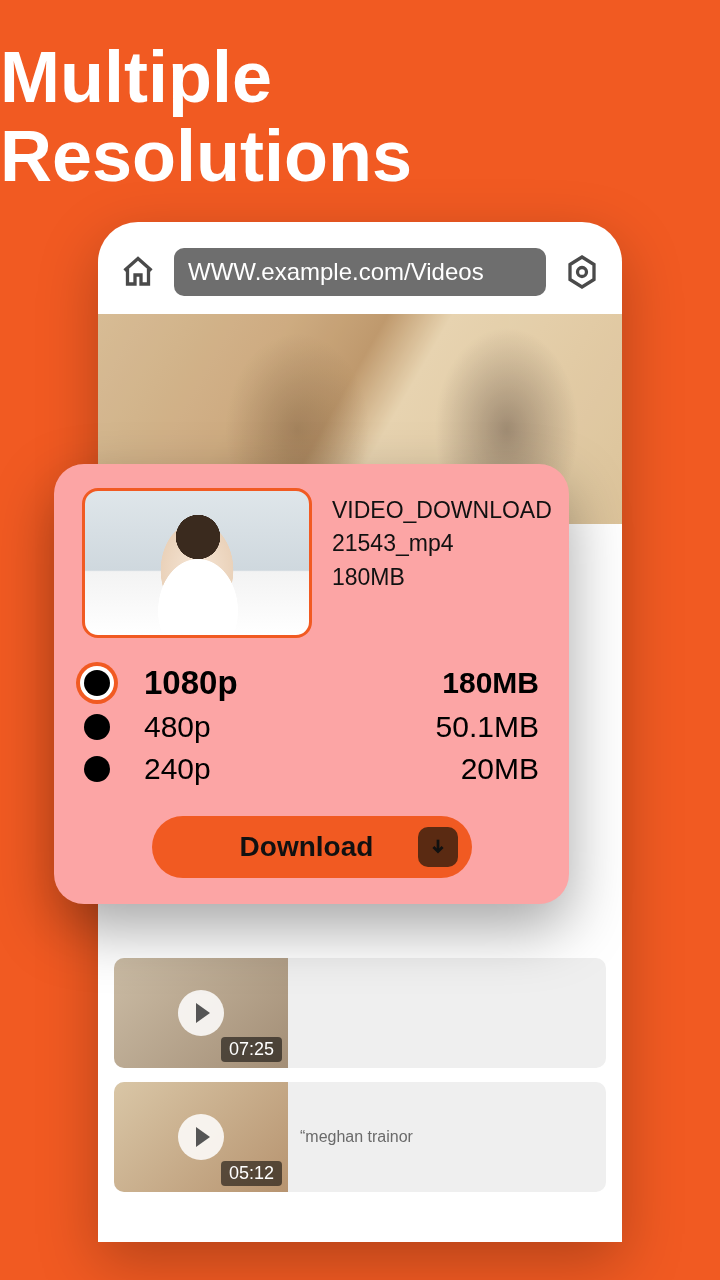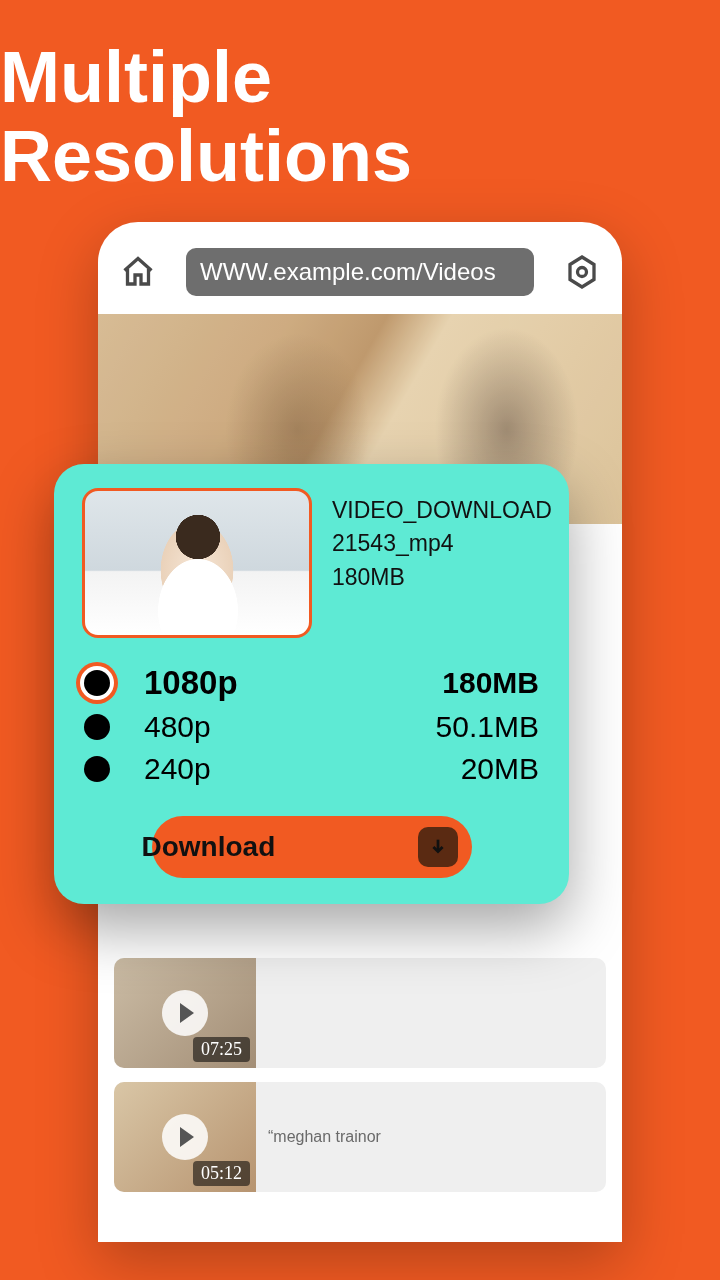--- a/index.html
+++ b/index.html
@@ -23,21 +23,21 @@
     width: 524px;
     height: 1020px;
     background: #fff;
     border-radius: 40px 40px 0 0;
     box-shadow: 0 20px 60px rgba(0,0,0,.25);
     overflow: hidden;
   }
   .topbar {
     display: flex;
     align-items: center;
-    gap: 30px;
+    gap: 18px;
     padding: 26px 22px 18px 22px;
   }
   .home-icon, .gear-icon {
     width: 36px;
     height: 36px;
     stroke: #4a4a4a;
     fill: none;
     stroke-width: 2.2;
     flex: 0 0 auto;
   }
@@ -70,25 +70,24 @@
     display: flex;
     align-items: stretch;
     gap: 12px;
     margin: 14px 16px;
     background: #efefef;
     border-radius: 10px;
     overflow: hidden;
     height: 110px;
   }
   .thumb {
-    width: 142px;
+    width: 174px;
     background: linear-gradient(135deg,#cbbca5,#a38e76);
     position: relative;
     flex: 0 0 auto;
-    font-family: Liberation Serif, serif;
   }
   .thumb .dur {
     position: absolute;
     right: 6px;
     bottom: 6px;
     background: rgba(0,0,0,.55);
     color: #fff;
     font-size: 18px;
     padding: 2px 8px;
     border-radius: 4px;
@@ -109,21 +108,21 @@
     font-size: 16px;
     padding-right: 10px;
   }
   .spacer-feed { height: 420px; } 
   
   .dialog {
     position: absolute;
     left: 54px;
     top: 464px;
     width: 515px;
-    background: #5eead4;
+    background: #fca5a5;
     border-radius: 30px;
     box-shadow: 0 24px 60px rgba(0,0,0,.35);
     padding: 24px 28px 26px 28px;
   }
   .dlg-head { display: flex; gap: 20px; align-items: flex-start; }
   .dlg-thumb {
     width: 230px;
     height: 150px;
     border-radius: 16px;
     border: 3px solid #f15a22;
@@ -165,21 +164,21 @@
   .res-label { }
   .res-size { font-size: 30px; }
   .dl-btn {
     margin: 26px auto 0 auto;
     width: 320px;
     height: 62px;
     background: #f15a22;
     border-radius: 40px;
     display: flex;
     align-items: center;
-    justify-content: flex-start;
+    justify-content: center;
     gap: 26px;
     font-size: 28px;
     font-weight: 800;
     color: #111;
     position: relative;
   }
   .dl-btn .dl-text { margin-left: -10px; }
   .dl-icon-box {
     position: absolute;
     right: 14px;

